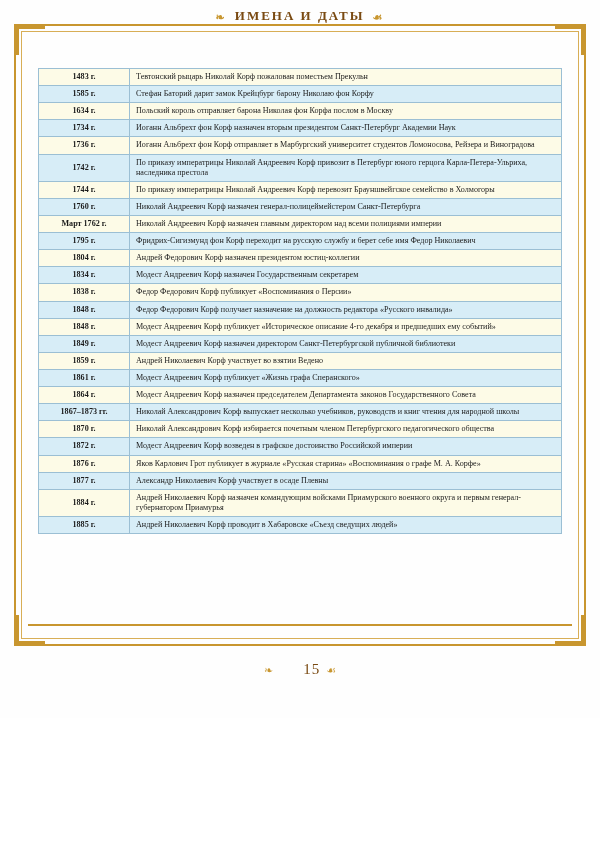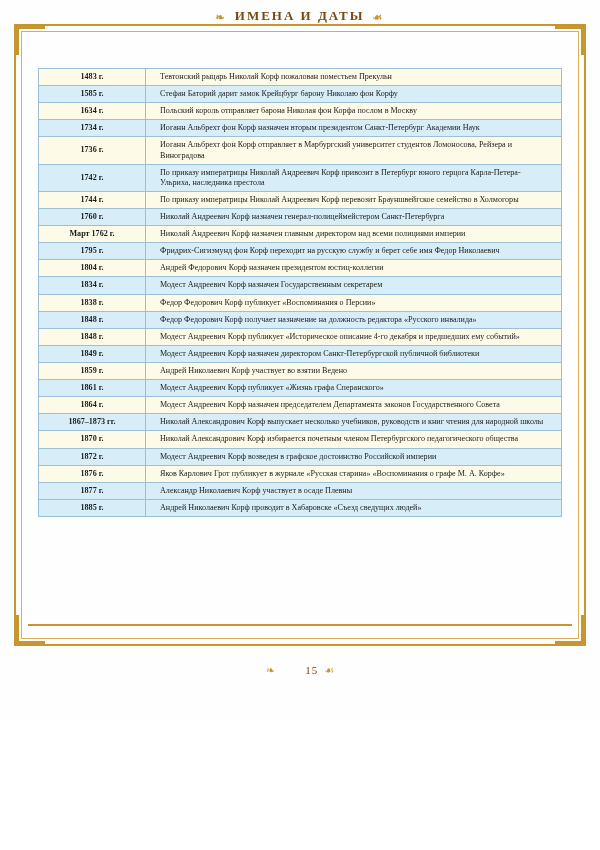--- a/index.html
+++ b/index.html
@@ -70,21 +70,21 @@
     overflow: hidden;
   }
   table.chrono {
     border-collapse: collapse;
     width: 524px;
     table-layout: fixed;
     border: 1px solid #9bbfd4;
   }
   table.chrono td {
     border: 1px solid #9bbfd4;
-    padding: 3px 14px;
+    padding: 3px 6px;
     font-size: 8.1px;
     line-height: 1.25;
     vertical-align: middle;
     font-family: "Liberation Serif", serif;
   }
   td.date {
     width: 78px;
     text-align: center;
     font-weight: bold;
     white-space: nowrap;
@@ -106,21 +106,21 @@
   .footer-rule {
     position: absolute;
     left: 28px;
     right: 28px;
     bottom: 92px;
     height: 2px;
     background: #c8962f;
   }
   .page-number {
     display: inline-block;
-    font-size: 11px;
+    font-size: 15px;
     color: #7a4a12;
     font-family: "Liberation Serif", serif;
     letter-spacing: 1px;
     margin-left: 24px;
   }
   .orn {
     display: inline-block;
     color: #c8962f;
     font-size: 11px;
     vertical-align: middle;
@@ -242,20 +242,24 @@
             <td class="event">Модест Андреевич Корф возведен в графское достоинство Российской империи</td>
           </tr>
           <tr class="odd">
             <td class="date">1876 г.</td>
             <td class="event">Яков Карлович Грот публикует в журнале «Русская старина» «Воспоминания о графе М. А. Корфе»</td>
           </tr>
           <tr class="even">
             <td class="date">1877 г.</td>
             <td class="event">Александр Николаевич Корф участвует в осаде Плевны</td>
           </tr>
+          <tr class="odd">
+            <td class="date">1884 г.</td>
+            <td class="event">Андрей Николаевич Корф назначен командующим войсками Приамурского военного округа и первым генерал-губернатором Приамурья</td>
+          </tr>
           <tr class="even">
             <td class="date">1885 г.</td>
             <td class="event">Андрей Николаевич Корф проводит в Хабаровске «Съезд сведущих людей»</td>
           </tr>
         </tbody>
     </table>
   </div>
 
   <div class="footer-rule"></div>
   <div class="footer">

